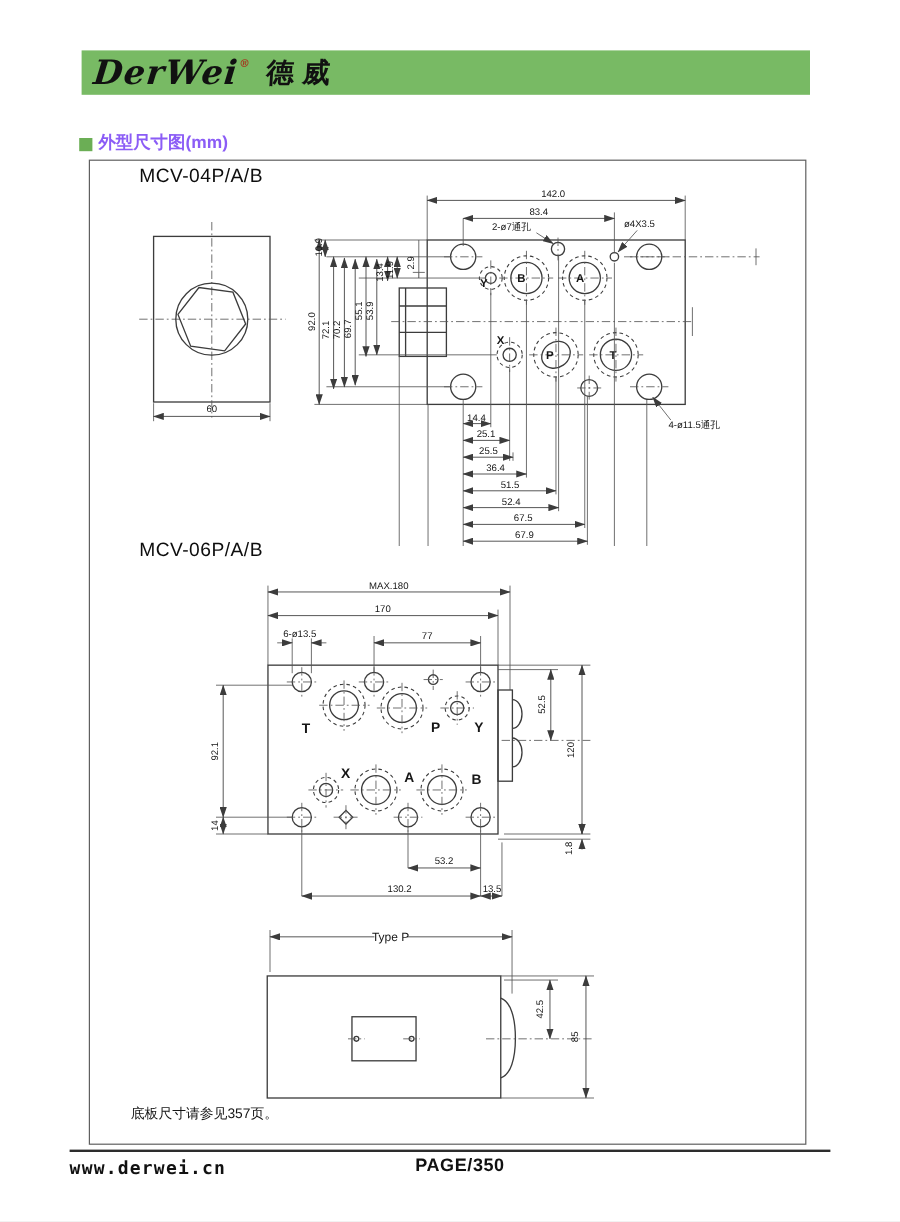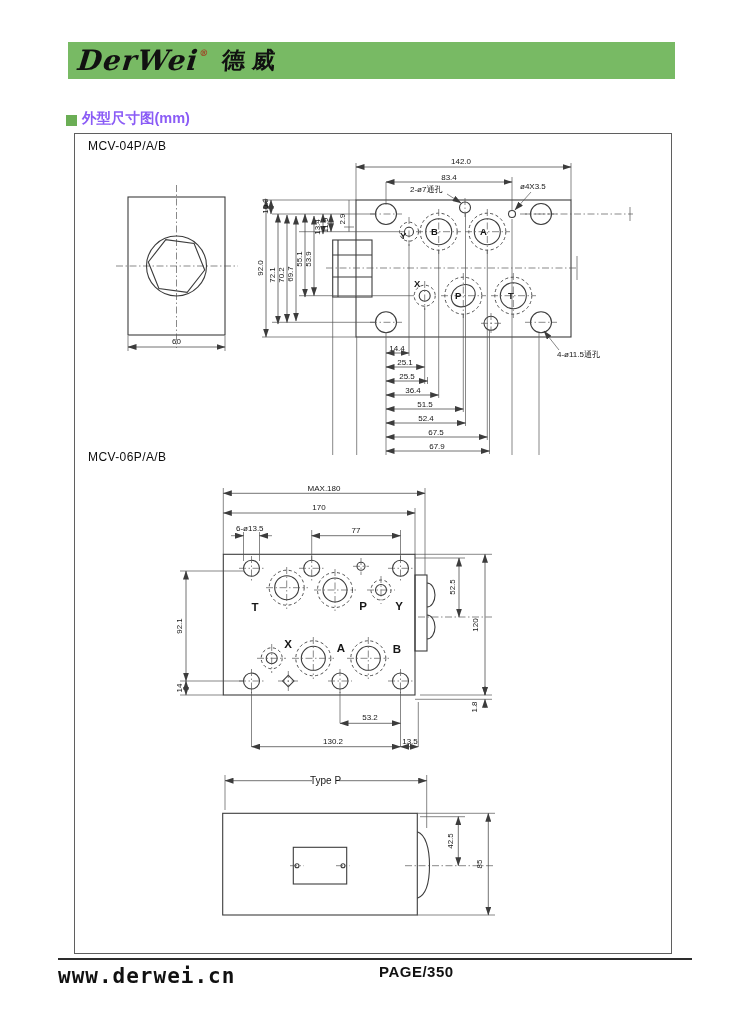--- a/index.html
+++ b/index.html
@@ -9,28 +9,28 @@
           display:flex;align-items:center;padding-left:10px;box-sizing:border-box;}
   .brand{font-family:"DejaVu Serif",serif;font-style:italic;font-weight:bold;
          font-size:28px;color:#111;transform:skewX(-6deg);letter-spacing:1px;}
   .reg{font-size:9px;color:#a33d22;vertical-align:14px;font-style:normal;font-weight:bold;}
   .brand-cn{font-family:"DejaVu Serif",serif;font-weight:bold;font-size:23px;color:#111;
             margin-left:14px;letter-spacing:7px;transform:skewX(-4deg);}
   .sec-title{position:absolute;left:82px;top:109px;font-size:14.5px;font-weight:bold;color:#8b5cf6;}
   .bullet{position:absolute;left:66px;top:115px;width:11px;height:11px;}
   .main-box{position:absolute;left:74px;top:133px;width:598px;height:821px;
             border:1.5px solid #5f5f5f;box-sizing:border-box;}
-  .model-label{position:absolute;font-size:12px;font-weight:500;color:#0d0d0d;letter-spacing:0.4px;}
+  .model-label{position:absolute;font-size:16px;font-weight:500;color:#0d0d0d;letter-spacing:0.4px;margin-left:28px;}
   .dwg{position:absolute;}
   .note{position:absolute;left:88px;top:921px;width:560px;font-size:11.5px;line-height:16px;color:#141414;}
   .note-l2{padding-left:21px;}
   .foot-rule{position:absolute;left:58px;top:958px;width:634px;height:2px;background:#2d2d2d;}
   .site{position:absolute;left:58px;top:964px;font-family:"DejaVu Sans Mono",monospace;
-        font-weight:bold;font-size:21px;letter-spacing:1px;color:#111;}
-  .pageno{position:absolute;left:346px;top:963px;font-size:15px;font-weight:bold;letter-spacing:0.5px;color:#111;margin-left:33px;}
+        font-weight:bold;font-size:15px;letter-spacing:1px;color:#111;}
+  .pageno{position:absolute;left:346px;top:963px;font-size:15px;font-weight:bold;letter-spacing:0.5px;color:#111;}
   
   .ln{stroke:#3c3c3c;stroke-width:1.1;fill:none;}
   .tn{stroke:#555;stroke-width:0.7;fill:none;}
   .dl{stroke:#444;stroke-width:0.75;fill:none;}
   .cl{stroke:#565656;stroke-width:0.7;fill:none;stroke-dasharray:7 2.5 1.5 2.5;}
   .ds{stroke:#3c3c3c;stroke-width:0.9;fill:none;stroke-dasharray:3 2.6;}
   text.dim{font-family:"Liberation Sans",sans-serif;font-size:8px;fill:#161616;}
   text.hl{font-family:"Liberation Sans",sans-serif;font-size:8px;fill:#161616;}
   text.pt{font-family:"Liberation Sans",sans-serif;font-size:9.5px;font-weight:bold;fill:#161616;}
   text.pt2{font-family:"Liberation Sans",sans-serif;font-size:11.5px;font-weight:bold;fill:#161616;}
@@ -368,19 +368,20 @@
       <line class="dl" x1="378.3" y1="56.7" x2="378.3" y2="105.7" marker-start="url(#as)" marker-end="url(#ae)"></line>
       <text class="dim" transform="rotate(-90 372.5 81)" x="372.5" y="81" text-anchor="middle">42.5</text>
       <line class="tn" x1="337.3" y1="53.3" x2="415" y2="53.3"></line>
       <line class="tn" x1="337.3" y1="155" x2="415" y2="155"></line>
       <line class="dl" x1="408.3" y1="53.3" x2="408.3" y2="155" marker-start="url(#as)" marker-end="url(#ae)"></line>
       <text class="dim" transform="rotate(-90 402 104)" x="402" y="104" text-anchor="middle">85</text>
     </g>
   </svg>
 
   <div class="note">
+    <div class="note-l2">底板尺寸请参见357页。</div>
   </div>
 
   <div class="foot-rule"></div>
   <div class="site">www.derwei.cn</div>
   <div class="pageno">PAGE/350</div>
 
 </div>
 
 </body></html>

